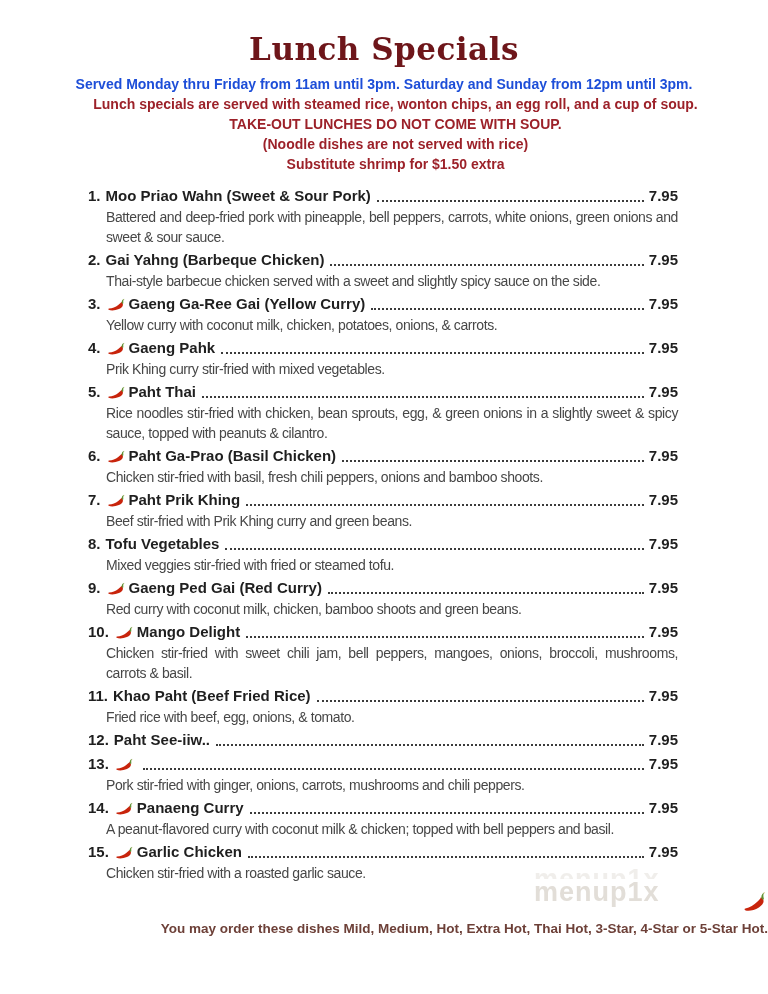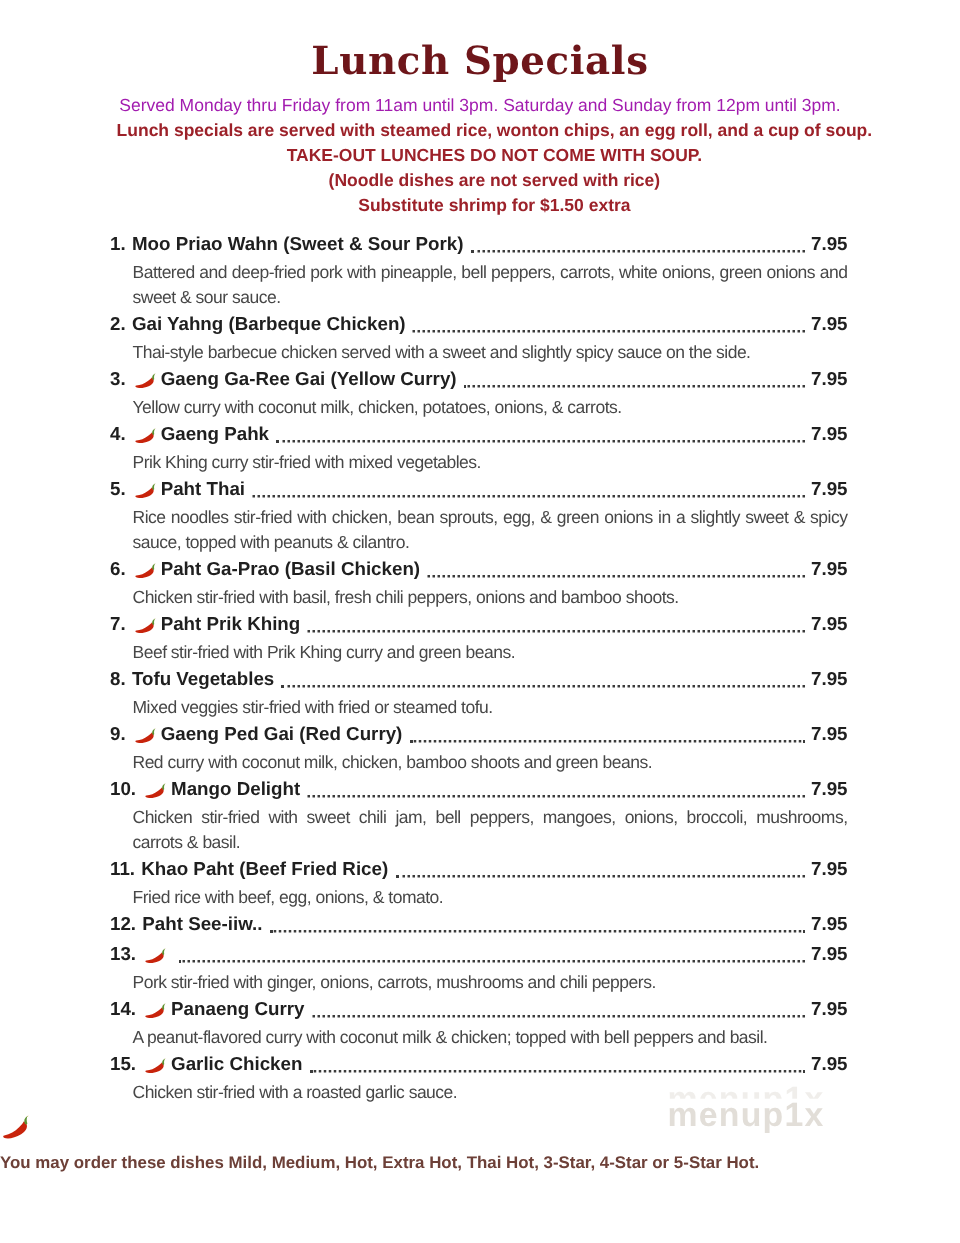--- a/index.html
+++ b/index.html
@@ -12,21 +12,21 @@
     overflow:hidden;
   }
   
   .menu-header{text-align:center;padding-top:30px;}
   .page-title{
     font-size:31px;font-weight:700;color:#6e161a;
     font-family:"DejaVu Serif", serif;
     letter-spacing:.5px;line-height:38px;
   }
   .schedule-line{
-    margin-top:6px;font-size:14px;font-weight:400;color:#a21caf;line-height:20px;
+    margin-top:6px;font-size:14px;font-weight:700;color:#1d4ed8;line-height:20px;
   }
   .note-line{
     font-size:14px;font-weight:700;color:#9c2129;line-height:20px;margin-left:23px;
   }
   
   .menu-list{
     margin:10px 90px 0 88px; 
     position:relative;z-index:2;
   }
   .item{margin:0 0 1px 0;}
@@ -41,21 +41,21 @@
     flex:1;height:0;border-bottom:2px dotted #3b3b3b;
     margin:0 5px 5px 6px;min-width:20px;
   }
   .desc{
     margin-left:18px;
     font-size:14px;letter-spacing:-0.4px;
     color:#474747;line-height:20px;
     text-align:justify;
   }
   
-  .footer{position:relative;z-index:2;text-align:left;margin-top:10px;}
+  .footer{position:relative;z-index:2;text-align:right;margin-top:10px;}
   .footer-chili{display:inline-block;width:26px;height:20px;transform:rotate(-8deg);}
   .footer-chili svg{display:block;width:100%;height:100%;}
   .spice-order-note{
     margin-top:2px;font-size:13.5px;font-weight:700;color:#6d4038;line-height:19px;
   }
   
   .watermark{
     position:absolute;left:534px;top:866px;z-index:1;
     font-weight:700;letter-spacing:1px;
     color:#e2ded8;user-select:none;pointer-events:none;

